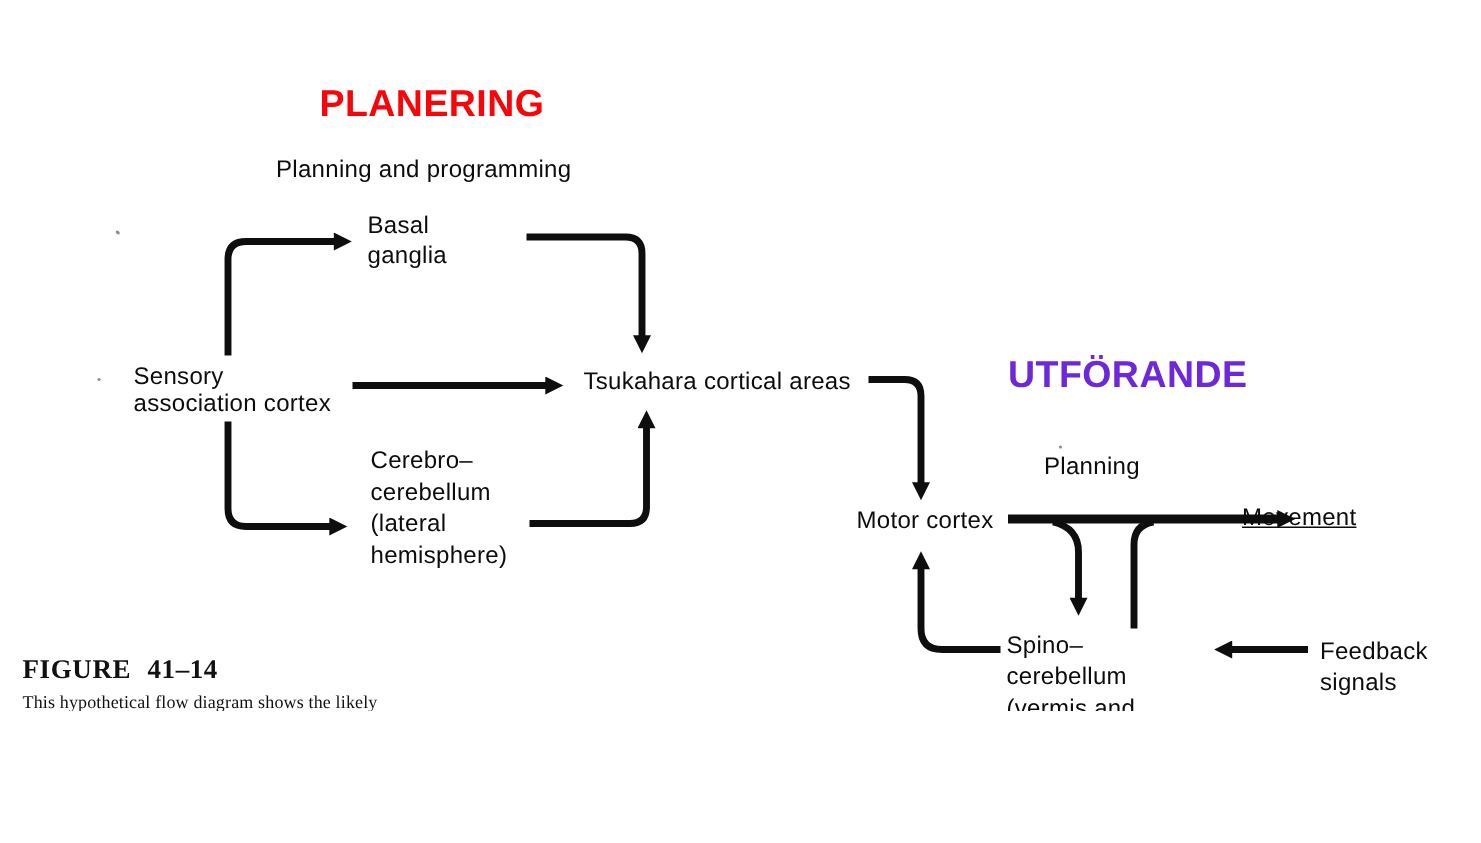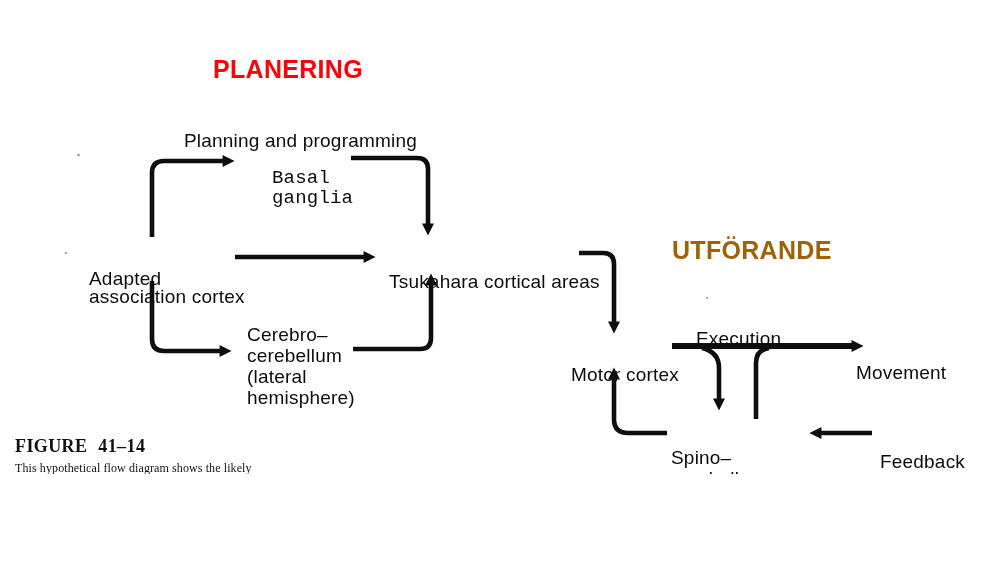--- a/index.html
+++ b/index.html
@@ -8,44 +8,43 @@
     width:987px; height:474px;
     background:#ffffff;
     font-family:"Liberation Sans", sans-serif;
     overflow:hidden;
     color:#0d0d0d;
   }
   .arrows-layer { position:absolute; left:0; top:0; }
   .node {
     position:absolute;
     white-space:pre-line;
-    font-size:19px;
+    font-size:16px;
     line-height:19px;
     color:#0c0c0c;
     letter-spacing:0.2px;
-    margin-top:27px;
   }
   .headline {
     position:absolute;
     font-size:25px;
     font-weight:700;
     letter-spacing:0.3px;
     white-space:nowrap;
   }
   .headline-red  { color:#f90408; }
-  .headline-blue { color:#a16207; }
+  .headline-blue { color:#6d28d9; }
 
   .lbl-planning   { left:184px; top:104px; }
-  .lbl-basal      { left:272px; top:141px; line-height:20px;font-family:Liberation Mono, monospace; }
+  .lbl-basal      { left:245px; top:141px; line-height:20px; }
   .lbl-sensory    { left:89px;  top:243px; line-height:18px; }
   .lbl-cerebro    { left:247px; top:297px; line-height:21px; }
   .lbl-premotor   { left:389px; top:245px; white-space:nowrap; }
   .lbl-execution  { left:696px; top:302px; }
   .lbl-motor      { left:571px; top:338px; white-space:nowrap;text-align:center; }
-  .lbl-movement   { left:856px; top:336px; }
+  .lbl-movement   { left:828px; top:336px;text-decoration:underline; }
   .lbl-spino      { left:671px; top:420px; line-height:21px; }
   .lbl-feedback   { left:880px; top:424px; line-height:21px; }
 
   .pos-planering  { left:213px; top:55px; }
   .pos-utforande  { left:672px; top:236px; }
 
   .figure-caption {
     position:absolute;
     left:15px; top:436px;
     width:330px;
@@ -99,23 +98,23 @@
 
   <div class="speck" style="left:77px;top:154px;width:3px;height:2px;transform:rotate(40deg);"></div>
   <div class="speck" style="left:65px;top:252px;width:2px;height:2px;"></div>
   <div class="speck" style="left:706px;top:297px;width:2px;height:2px;"></div>
   <div class="speck" style="left:857px;top:474px;width:2px;height:2px;"></div>
 
   <div class="headline headline-red pos-planering">PLANERING</div>
   <div class="headline headline-blue pos-utforande">UTFÖRANDE</div>
 
   <div class="node lbl-planning">Planning and programming</div>
-  <div class="node lbl-execution">Execution</div>
+  <div class="node lbl-execution">Planning</div>
 
-  <div class="node lbl-sensory">Adapted
+  <div class="node lbl-sensory">Sensory
 association cortex</div>
   <div class="node lbl-basal">Basal
 ganglia</div>
   <div class="node lbl-cerebro">Cerebro–
 cerebellum
 (lateral
 hemisphere)</div>
   <div class="node lbl-premotor">Tsukahara cortical areas</div>
   <div class="node lbl-motor">Motor cortex</div>
   <div class="node lbl-movement">Movement</div>

